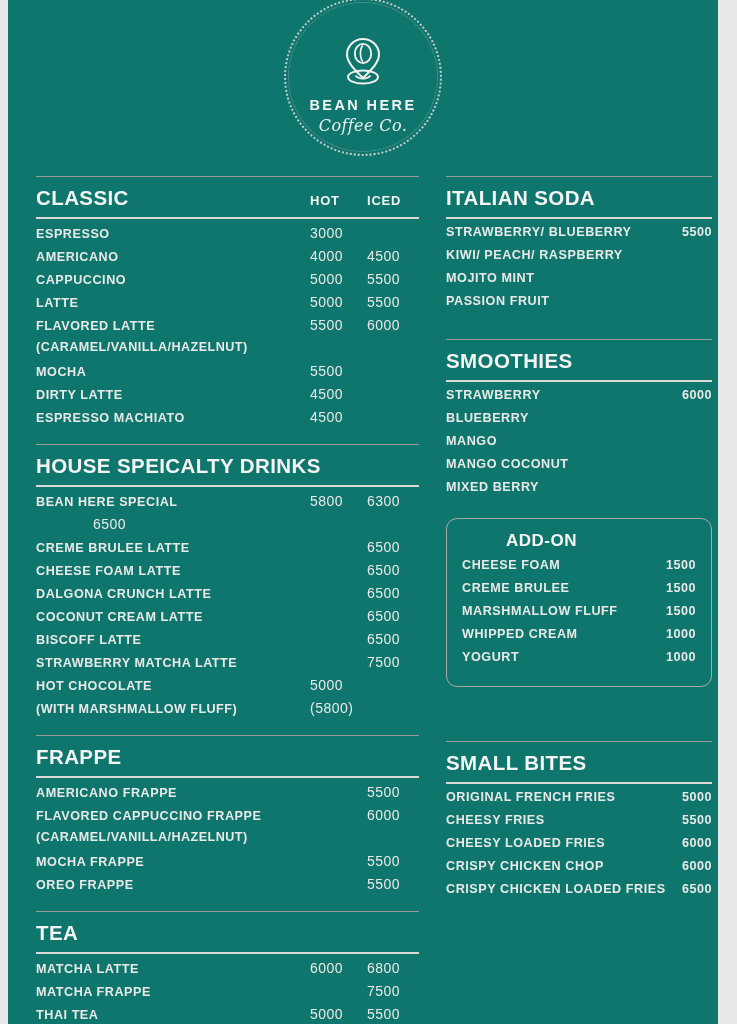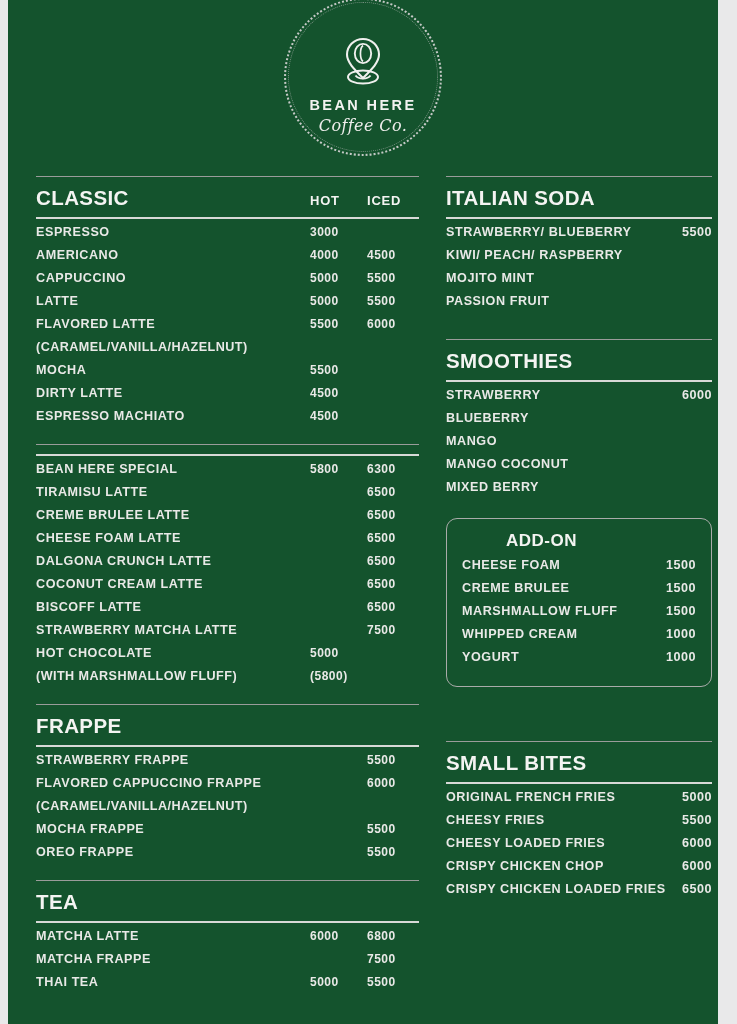--- a/index.html
+++ b/index.html
@@ -12,21 +12,21 @@
     font-family: "Liberation Sans", sans-serif;
     overflow: hidden;
   }
 
   .menu-page {
     position: absolute;
     left: 8px;
     top: 0;
     width: 710px;
     height: 1024px;
-    background: #14532d;
+    background: #0f766e;
     overflow: hidden;
   }
 
   
   .logo-block {
     position: absolute;
     left: 0; right: 0;
     top: -8px;
     height: 170px;
     display: flex;
@@ -129,22 +129,22 @@
     color: #e9e9e7;
     font-size: 12.6px;
     font-weight: bold;
     letter-spacing: .55px;
     white-space: nowrap;
     overflow: hidden;
   }
   .row .p-hot,
   .row .p-iced {
     color: #e9e9e7;
-    font-size: 12px;
-    font-weight: bold;
+    font-size: 14px;
+    font-weight: normal;
     letter-spacing: .5px;
   }
   .row .p-hot  { width: 57px; text-align: left; }
   .row .p-iced { width: 52px; text-align: left; }
   .row.sub .name { letter-spacing: .45px; }
 
   
   .row.single .name { flex: 1; }
   .row.single .p-one {
     color: #e9e9e7;
@@ -260,29 +260,31 @@
             <span class="p-hot">4500</span>
             <span class="p-iced"></span>
           </div>
         </div>
       </div>
 
       <div class="spacer-sm"></div>
 
       <div class="section">
         <div class="rule-top"></div>
+        <div class="sec-head">
+          <div class="sec-title">HOUSE SPEICALTY DRINKS</div>
+        </div>
         <div class="rule-bottom"></div>
         <div>
           <div class="row">
             <span class="name">BEAN HERE SPECIAL</span>
             <span class="p-hot">5800</span>
             <span class="p-iced">6300</span>
           </div>
           <div class="row">
-            <span class="name">TIRAMISU LATTE</span>
             <span class="p-hot"></span>
             <span class="p-iced">6500</span>
           </div>
           <div class="row">
             <span class="name">CREME BRULEE LATTE</span>
             <span class="p-hot"></span>
             <span class="p-iced">6500</span>
           </div>
           <div class="row">
             <span class="name">CHEESE FOAM LATTE</span>
@@ -325,21 +327,21 @@
       <div class="spacer-sm"></div>
 
       <div class="section">
         <div class="rule-top"></div>
         <div class="sec-head">
           <div class="sec-title">FRAPPE</div>
         </div>
         <div class="rule-bottom"></div>
         <div>
           <div class="row">
-            <span class="name">STRAWBERRY FRAPPE</span>
+            <span class="name">AMERICANO FRAPPE</span>
             <span class="p-hot"></span>
             <span class="p-iced">5500</span>
           </div>
           <div class="row">
             <span class="name">FLAVORED CAPPUCCINO FRAPPE</span>
             <span class="p-hot"></span>
             <span class="p-iced">6000</span>
           </div>
           <div class="row sub">
             <span class="name">(CARAMEL/VANILLA/HAZELNUT)</span>

